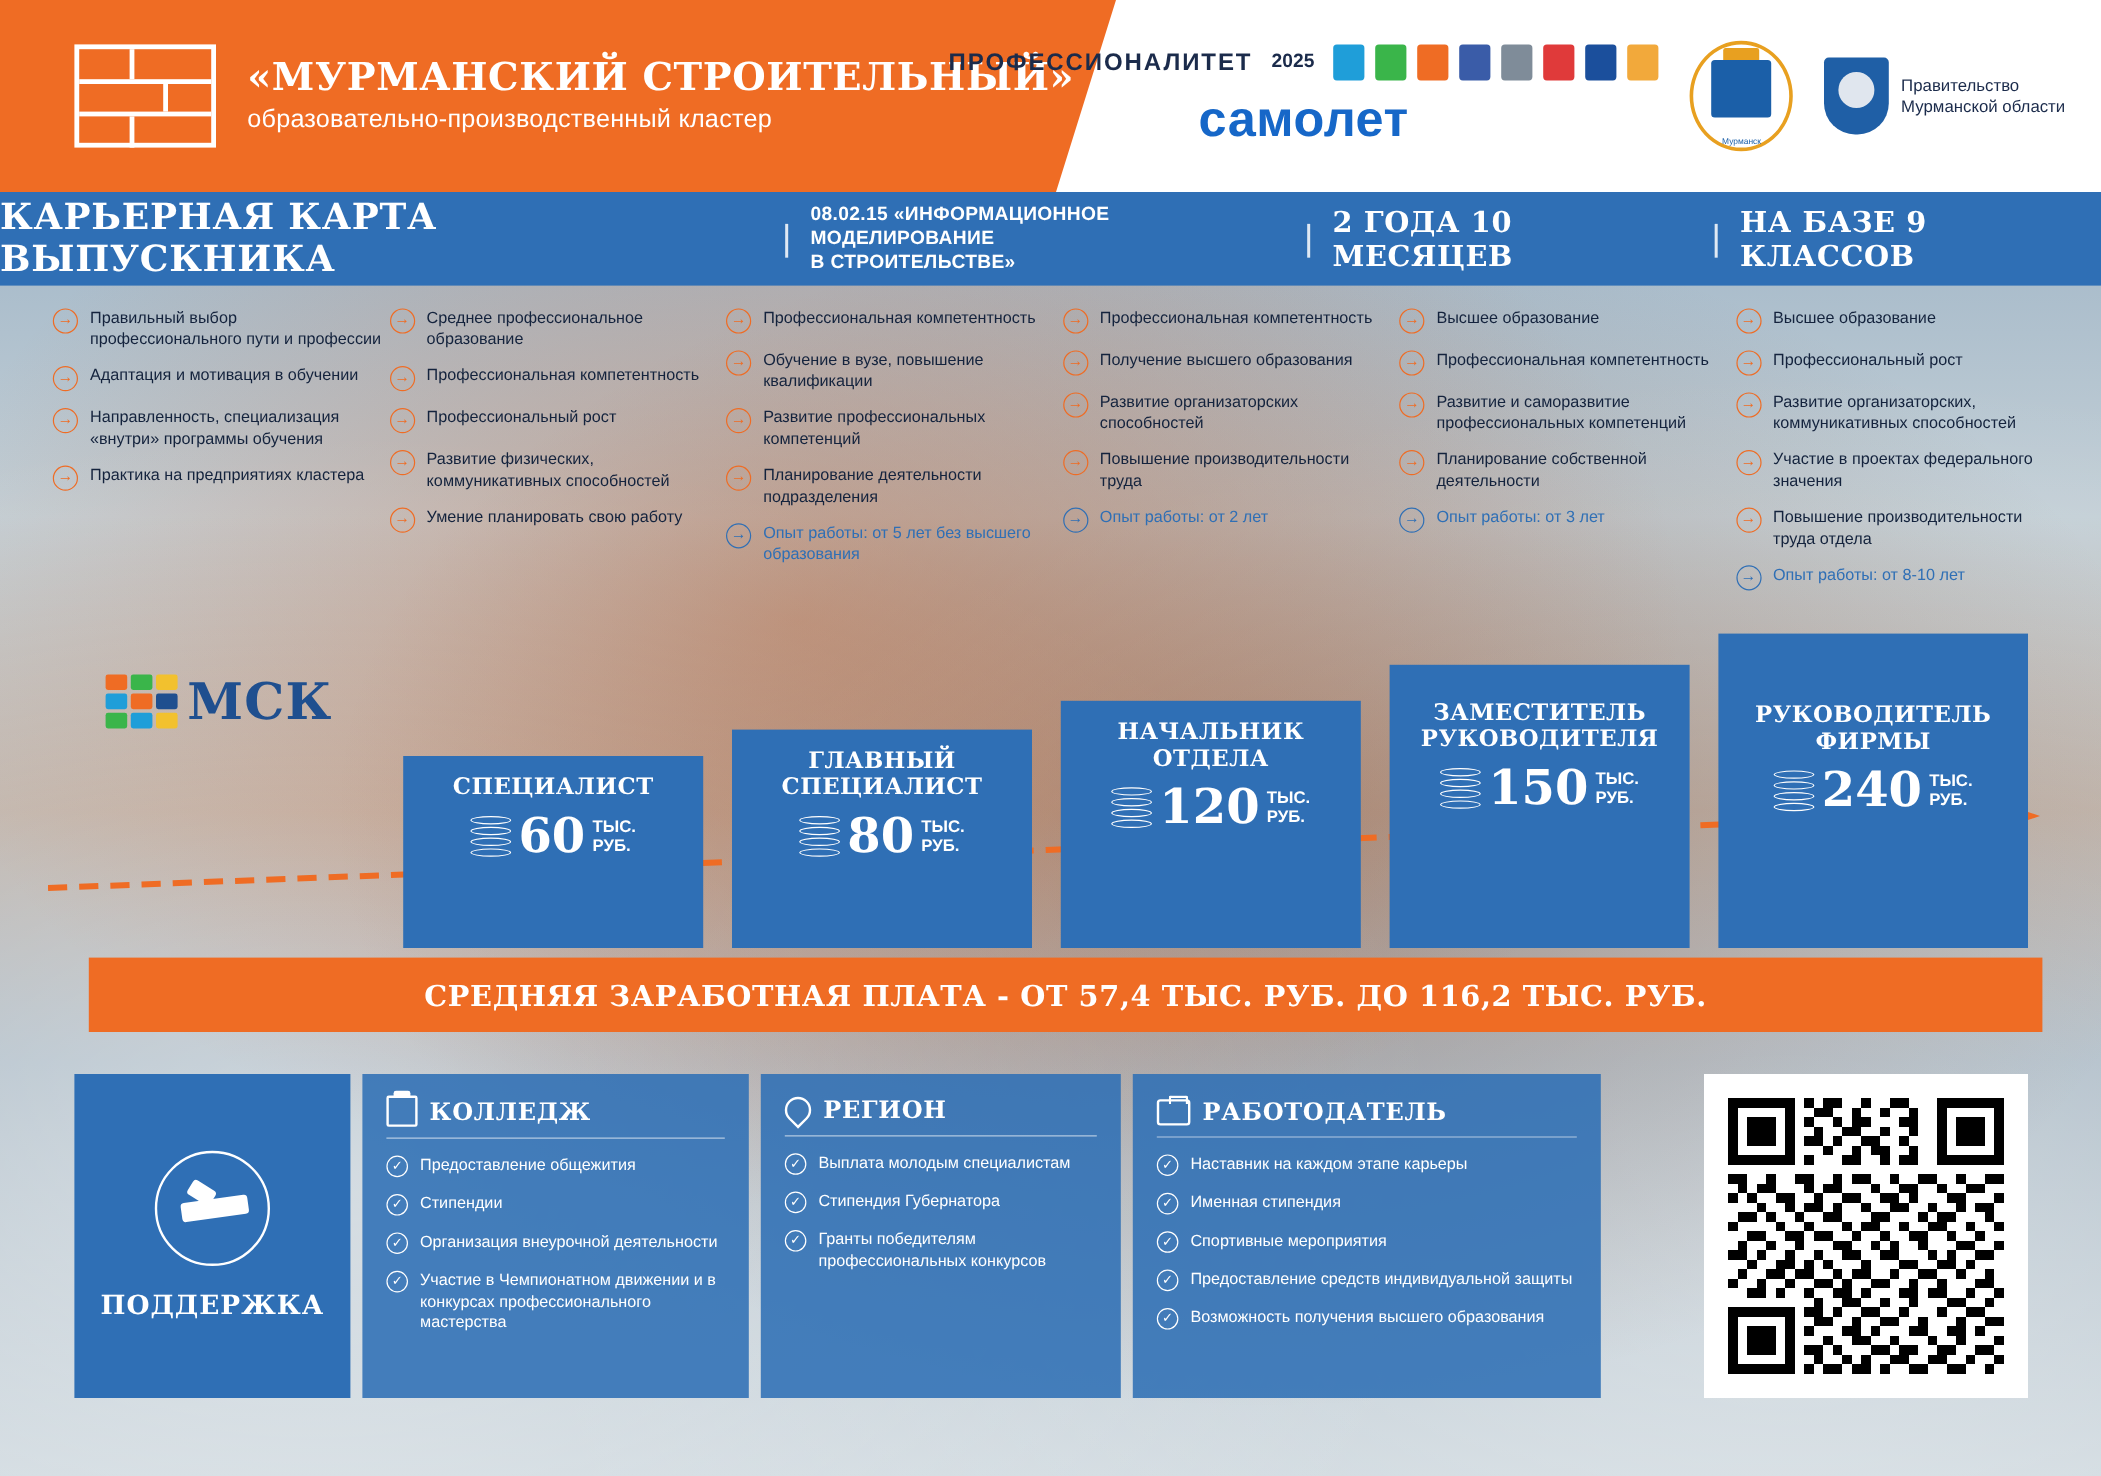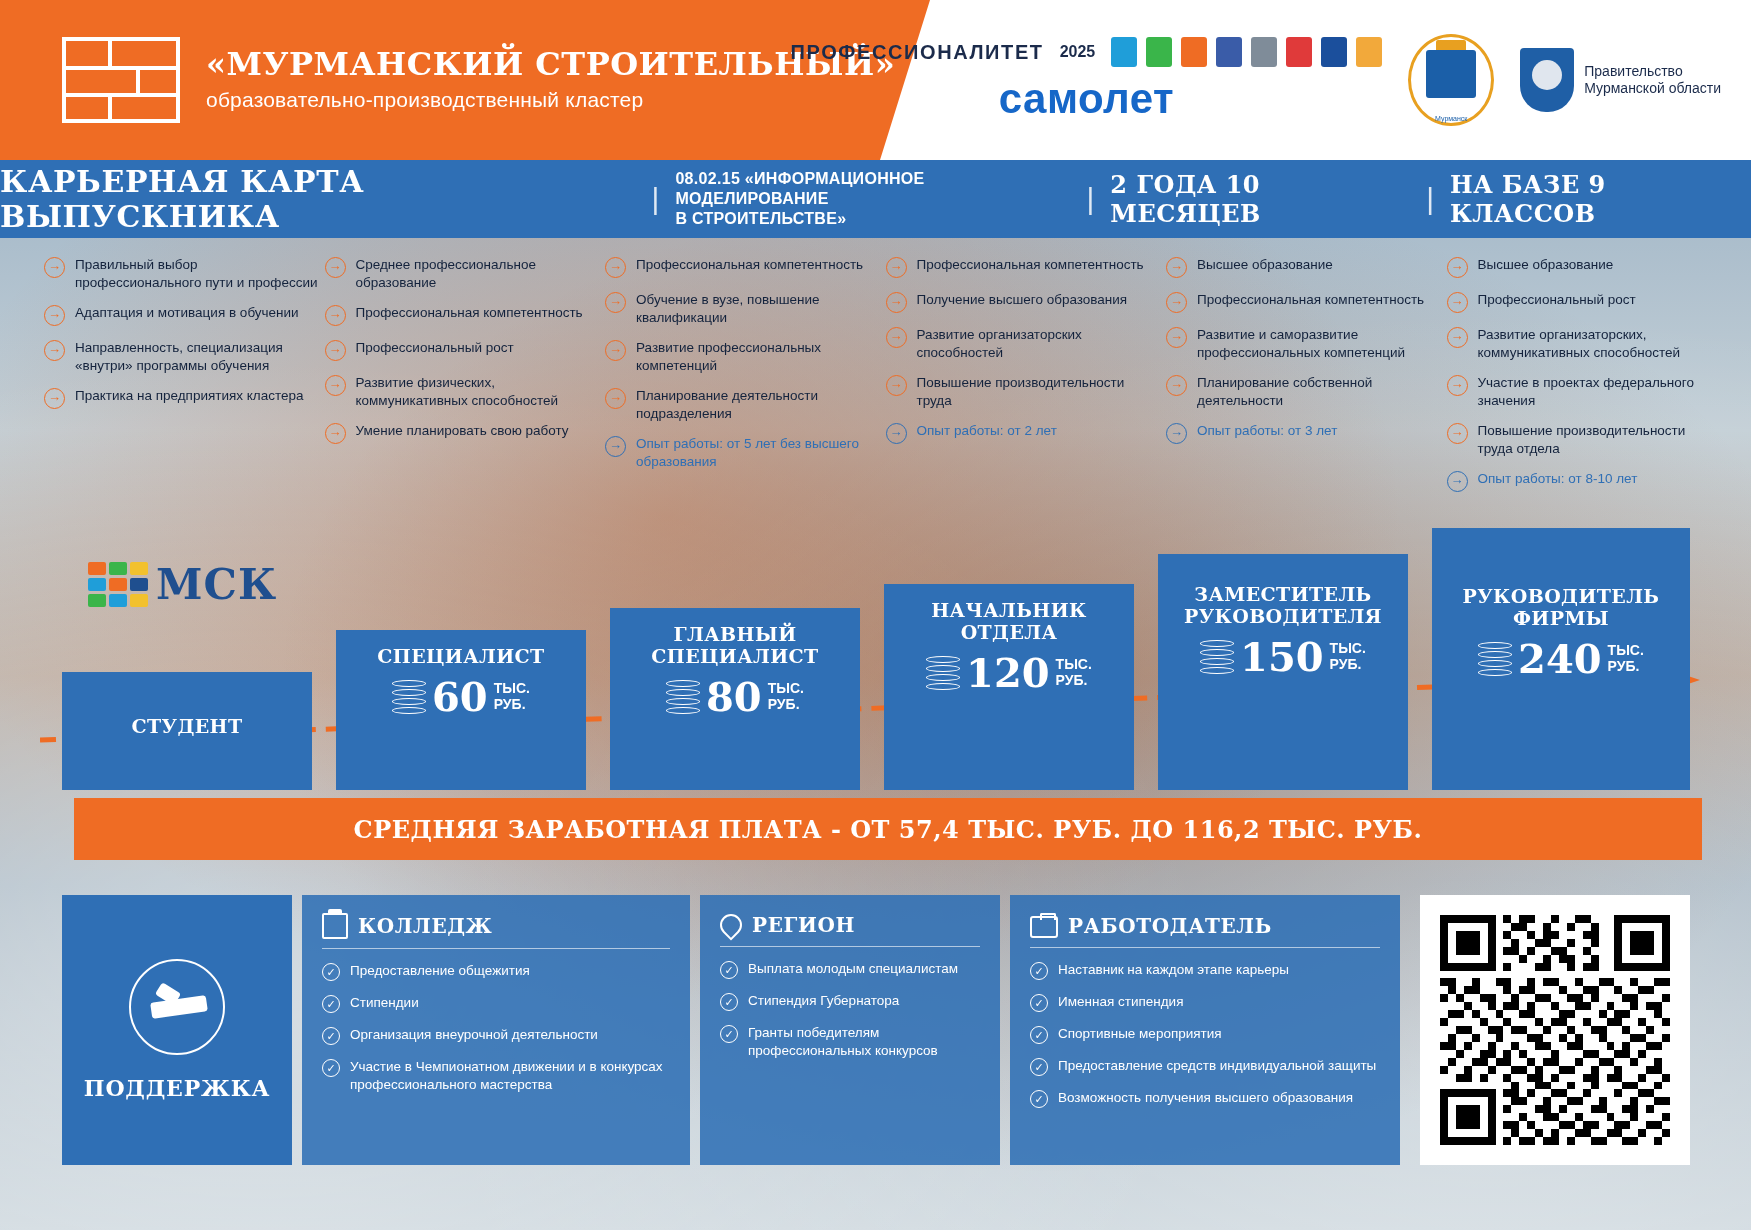--- a/index.html
+++ b/index.html
@@ -136,21 +136,21 @@
   .handshake:before{
     content:""; position:absolute; left:20px; top:38px; width:56px; height:16px;
     background:#fff; border-radius:3px; transform: rotate(-8deg);
   }
   .handshake:after{
     content:""; position:absolute; left:26px; top:26px; width:22px; height:14px;
     background:#fff; border-radius:3px; transform: rotate(32deg);
   }
   .sup-left-label { font-family: "DejaVu Serif", serif; font-weight: bold; font-size: 22px; letter-spacing: .8px; }
   .sup-col { background: rgba(47,111,181,.88); color: #fff; padding: 18px 20px; }
-  .sup-col.c1 { width: 388px; }
+  .sup-col.c1 { width: 322px; }
   .sup-col.c2 { width: 300px; }
   .sup-col.c3 { width: 390px; }
   .sup-head { display: flex; align-items: center; gap: 10px; padding-bottom: 9px; border-bottom: 1.5px solid rgba(255,255,255,.6); }
   .sup-head-title { font-family: "DejaVu Serif", serif; font-weight: bold; font-size: 20px; letter-spacing: .6px; }
   .sup-icon { width: 26px; height: 26px; position: relative; }
   .ico-college { border: 2px solid #fff; border-radius: 2px; }
   .ico-college:before{content:"";position:absolute;left:4px;top:-6px;right:4px;height:6px;background:#fff;border-radius:2px;}
   .ico-region { border: 2.5px solid #fff; border-radius: 50% 50% 50% 0; transform: rotate(-45deg); width:22px;height:22px;}
   .ico-employer { border: 2px solid #fff; border-radius: 3px; width: 28px; height: 22px; margin-top:3px;}
   .ico-employer:before{content:"";position:absolute;left:8px;top:-5px;width:12px;height:5px;border:2px solid #fff;border-bottom:none;border-radius:2px 2px 0 0;}
@@ -393,23 +393,20 @@
     </div>
     <div class="msk-word">МСК</div>
   </div>
 
   <div class="steps">
     <svg class="dashline" viewBox="0 0 1660 80" preserveAspectRatio="none">
       <line x1="0" y1="70" x2="1630" y2="8" stroke="#ef6c24" stroke-width="5" stroke-dasharray="16 10"></line>
       <polygon points="1630,0 1660,10 1630,20" fill="#ef6c24"></polygon>
     </svg>
 
-    <div class="step" style="left:62px; top:112px; width:250px; height:118px;">
-      <div class="step-name" style="margin-top:28px;">СТУДЕНТ</div>
-    </div>
 
     <div class="step" style="left:336px; top:70px; width:250px; height:160px;">
       <div class="step-name">СПЕЦИАЛИСТ</div>
       <div class="sal">
         <span class="coins">
             <i style="top:0"></i>
             <i style="top:9px"></i>
             <i style="top:18px"></i>
             <i style="top:27px"></i>
           </span>

